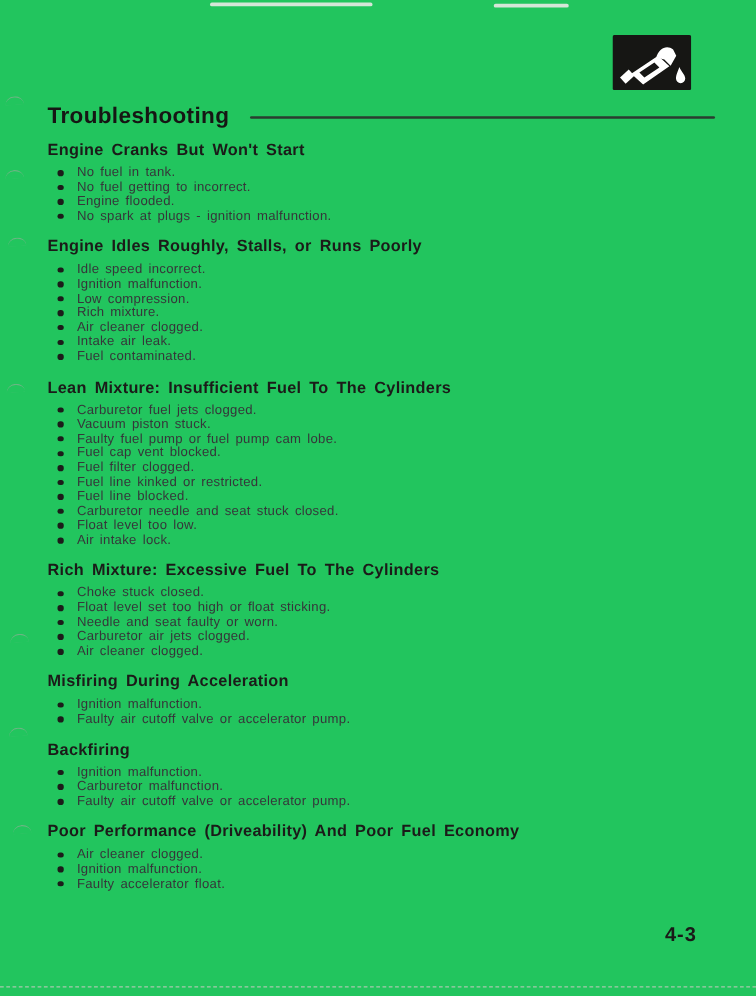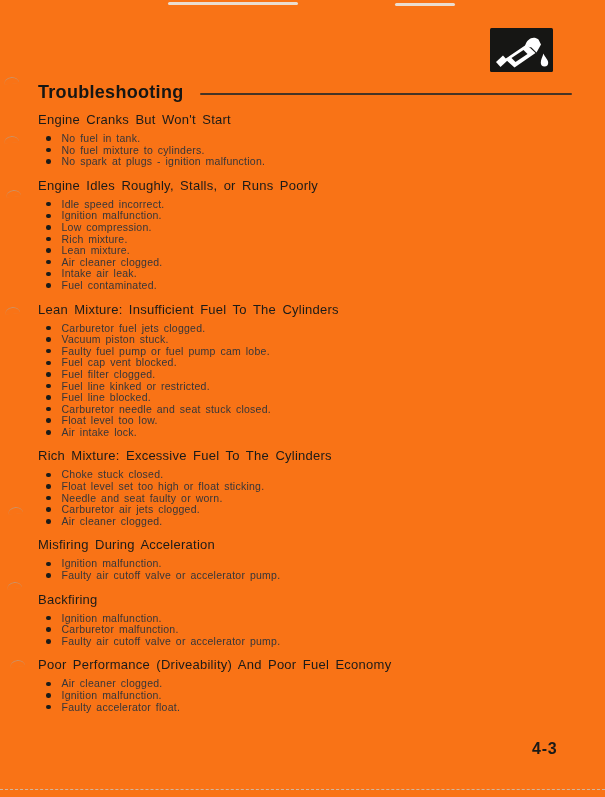--- a/index.html
+++ b/index.html
@@ -1,20 +1,20 @@
 <!DOCTYPE html>
 <html><head>
 <meta charset="utf-8">
 <style>
   html, body { margin: 0; padding: 0; background: #ffffff; }
   .page {
     position: relative;
     width: 605px;
     height: 797px;
-    background: #f97316;
+    background: #22c55e;
     font-family: "Liberation Sans", sans-serif;
     overflow: hidden;
     color: #1d1d1b;
   }
 
   
   .chapter-icon {
     position: absolute;
     left: 490px;
     top: 28px;
@@ -52,21 +52,21 @@
     margin-top: 2px;
     opacity: 0.88;
     border-radius: 1px;
   }
 
   .ts-section { margin: 0 0 10px 0; }
   .ts-heading {
     margin: 0 0 3px 0;
     font-size: 13px;
     line-height: 16px;
-    font-weight: normal;
+    font-weight: bold;
     letter-spacing: 0.25px;
     word-spacing: 2.5px;
     color: #1b1b19;
   }
   .ts-list {
     list-style: none;
     margin: 5px;
     padding: 0;
   }
   .ts-item {
@@ -177,21 +177,25 @@
     <div id="sections">
   <section class="ts-section">
     <h2 class="ts-heading">Engine Cranks But Won't Start</h2>
     <ul class="ts-list">
             <li class="ts-item">
               <span class="bullet"></span>
               <span class="item-text">No fuel in tank.</span>
             </li>
             <li class="ts-item">
               <span class="bullet"></span>
-              <span class="item-text">No fuel mixture to cylinders.</span>
+              <span class="item-text">No fuel getting to incorrect.</span>
+            </li>
+            <li class="ts-item">
+              <span class="bullet"></span>
+              <span class="item-text">Engine flooded.</span>
             </li>
             <li class="ts-item">
               <span class="bullet"></span>
               <span class="item-text">No spark at plugs - ignition malfunction.</span>
             </li>
           </ul>
   </section>
 
   <section class="ts-section">
     <h2 class="ts-heading">Engine Idles Roughly, Stalls, or Runs Poorly</h2>
@@ -204,24 +208,20 @@
               <span class="bullet"></span>
               <span class="item-text">Ignition malfunction.</span>
             </li>
             <li class="ts-item">
               <span class="bullet"></span>
               <span class="item-text">Low compression.</span>
             </li>
             <li class="ts-item">
               <span class="bullet"></span>
               <span class="item-text">Rich mixture.</span>
-            </li>
-            <li class="ts-item">
-              <span class="bullet"></span>
-              <span class="item-text">Lean mixture.</span>
             </li>
             <li class="ts-item">
               <span class="bullet"></span>
               <span class="item-text">Air cleaner clogged.</span>
             </li>
             <li class="ts-item">
               <span class="bullet"></span>
               <span class="item-text">Intake air leak.</span>
             </li>
             <li class="ts-item">

